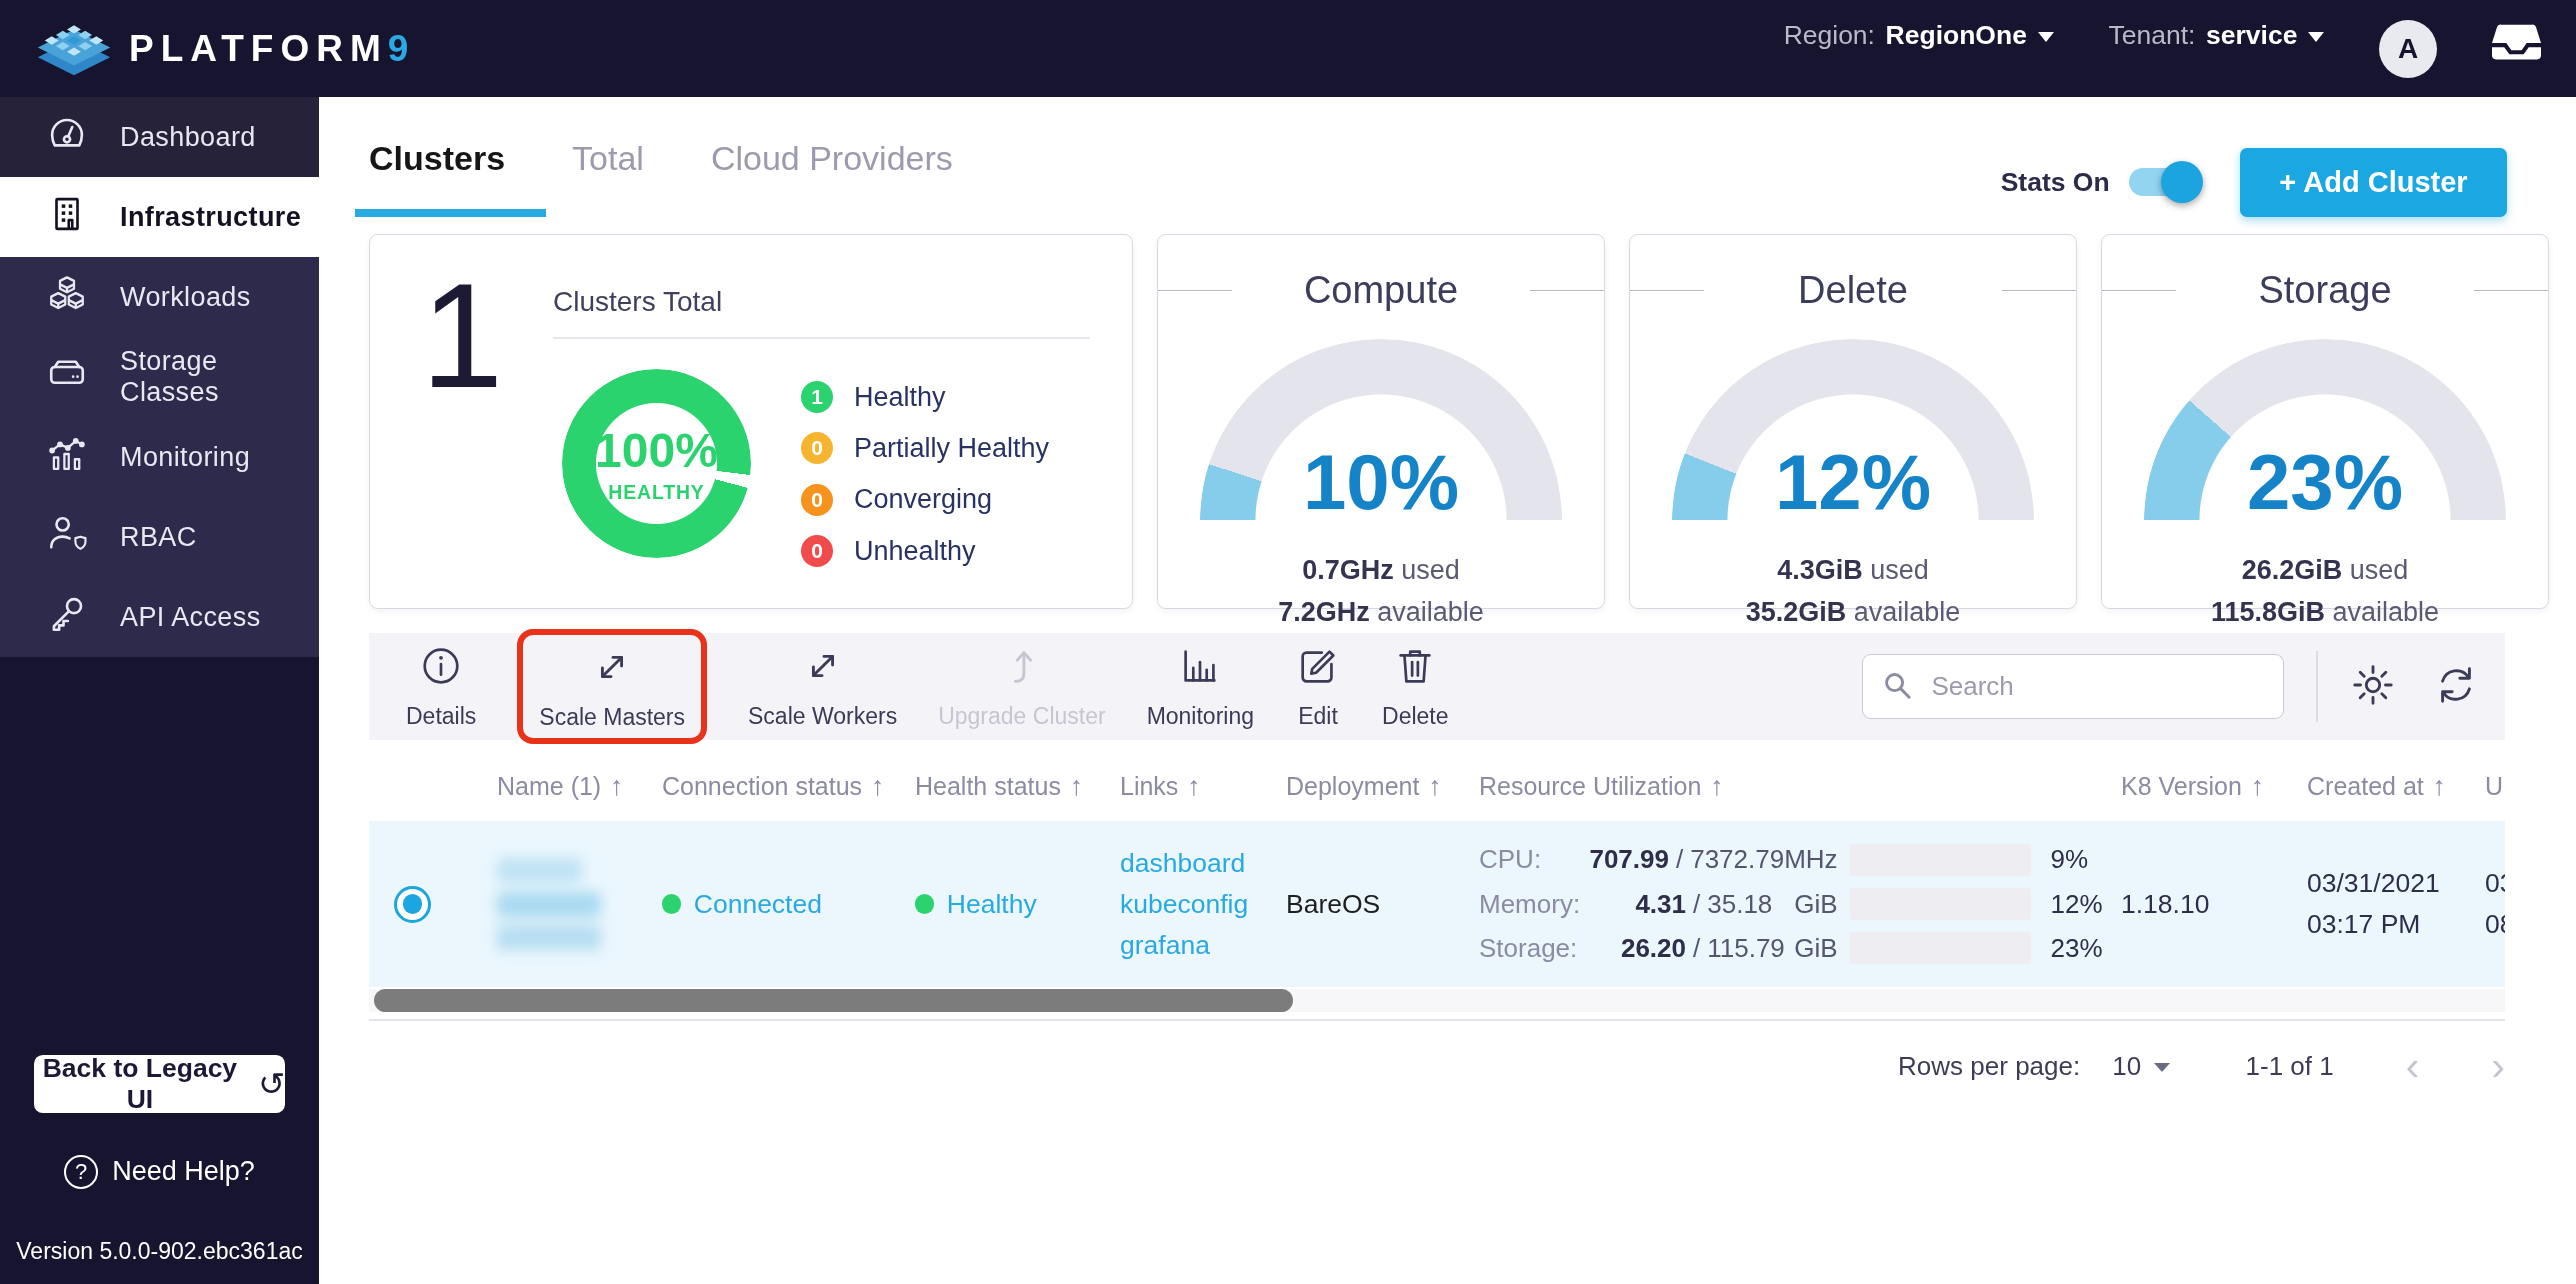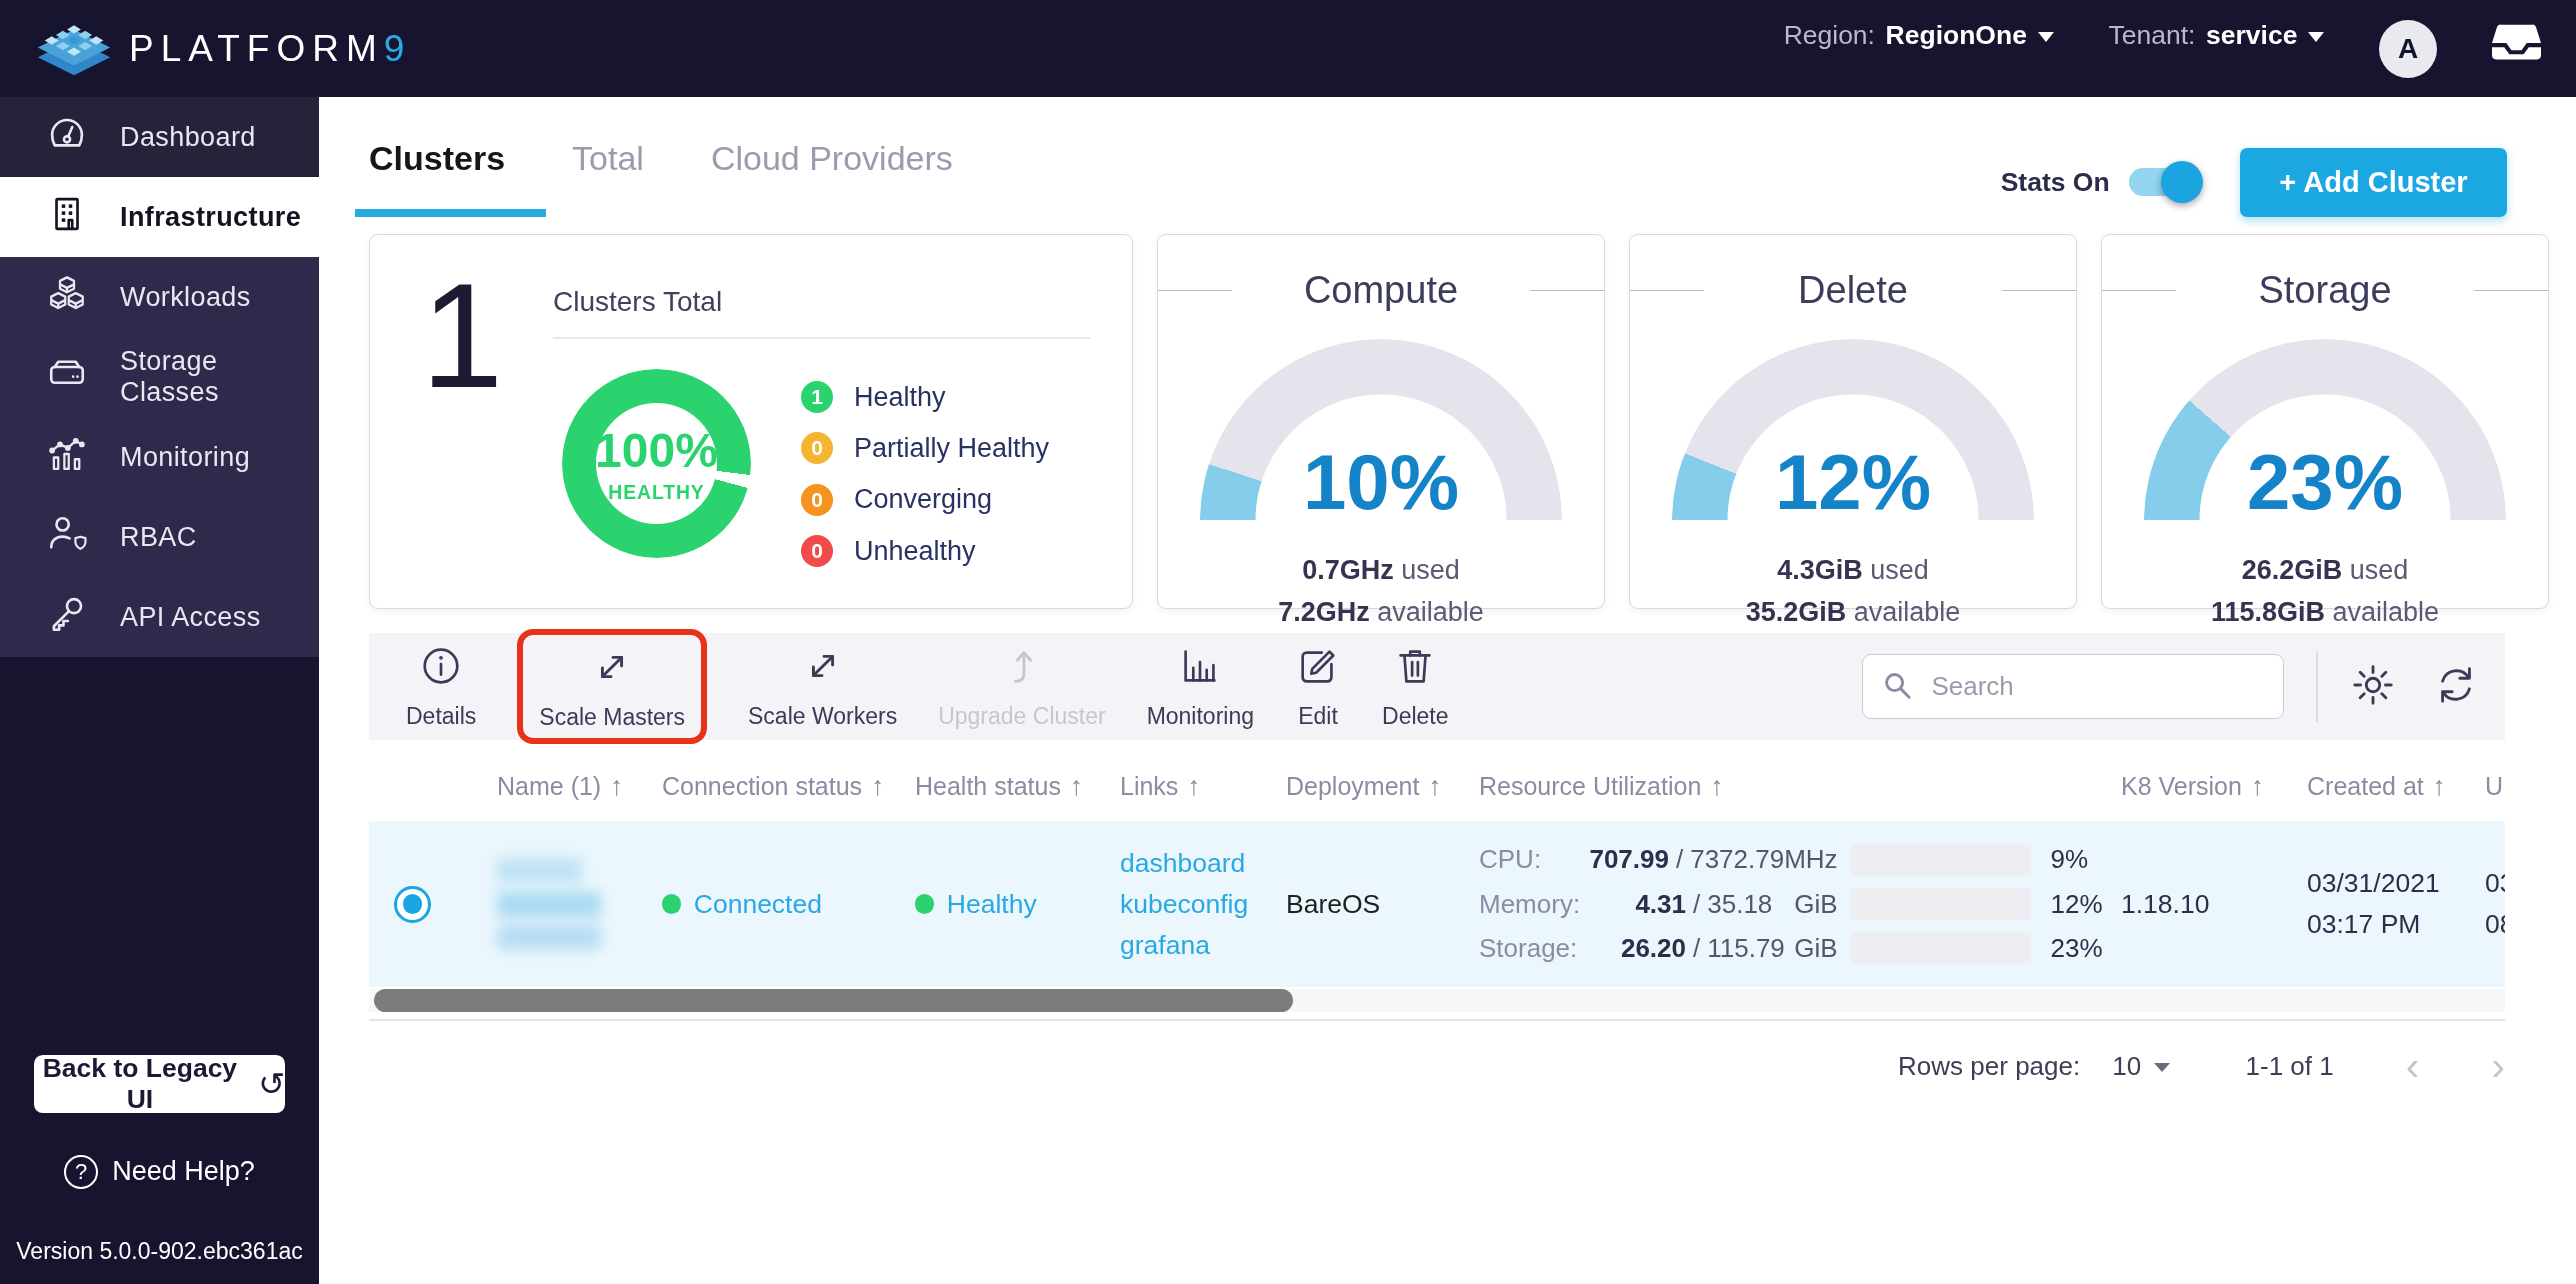--- a/index.html
+++ b/index.html
@@ -4,21 +4,21 @@
 <style>
   html,body{margin:0;padding:0;background:#fff;}
   *{box-sizing:border-box;}
   #page{position:relative;width:2576px;height:1284px;background:#fff;overflow:hidden;
         font-family:"Liberation Sans","DejaVu Sans",sans-serif;color:#2b2b4a;}
 
   
   .topbar{position:absolute;left:0;top:0;width:2576px;height:97px;background:#16142f;
           display:flex;align-items:center;padding:0 35px;}
   .brand{display:flex;align-items:center;gap:16px;}
-  .brand-text{color:#fff;font-size:37px;font-weight:400;letter-spacing:7px;}
+  .brand-text{color:#fff;font-size:37px;font-weight:700;letter-spacing:7px;}
   .brand-text .nine{color:#2aa9e2;}
   .tb-right{margin-left:auto;display:flex;align-items:flex-start;gap:55px;}
   .tb-select{display:flex;align-items:center;gap:10.6px;font-size:26.5px;color:#b9b9c9;cursor:pointer;}
   .tb-select b{color:#fff;font-weight:700;}
   .caret{width:0;height:0;border-left:8.8px solid transparent;border-right:8.8px solid transparent;
          border-top:10.6px solid #fff;margin-top:3.5px;}
   .avatar{width:58px;height:58px;border-radius:50%;background:#e9e9f0;display:flex;align-items:center;
           justify-content:center;font-size:28px;font-weight:700;color:#15142e;}
   .tray-icon svg{width:49px;height:42px;display:block;}
 

